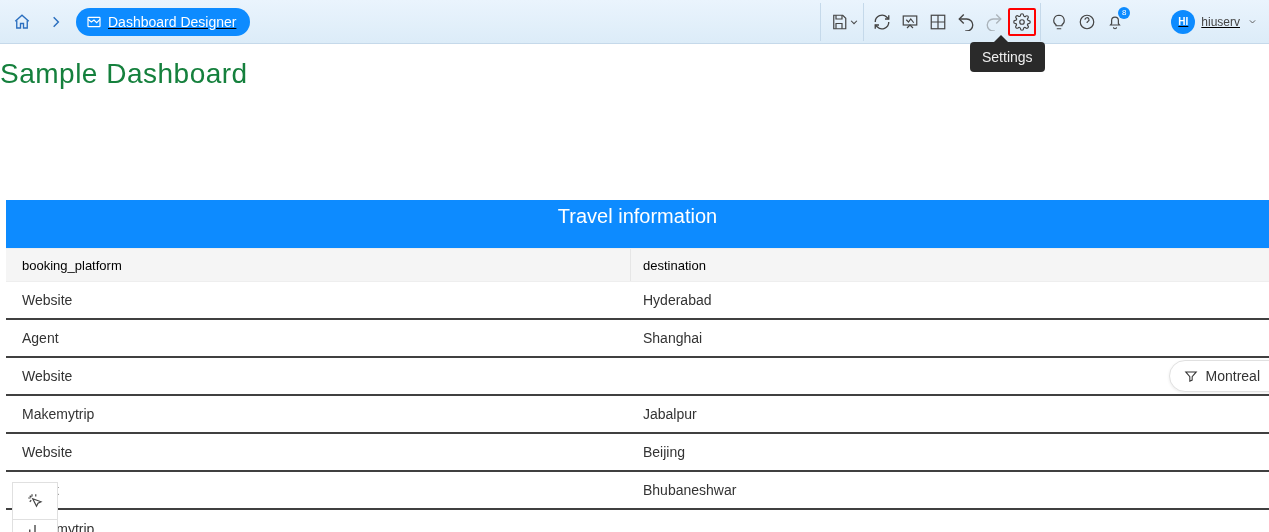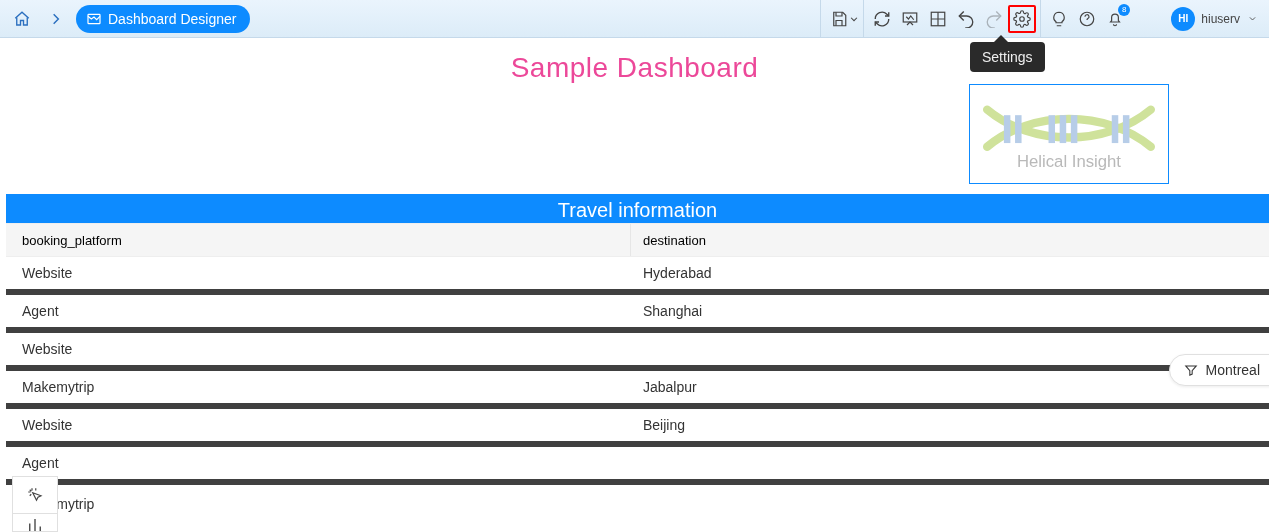--- a/index.html
+++ b/index.html
@@ -1,20 +1,20 @@
 <!DOCTYPE html>
 <html><head>
 <meta charset="utf-8">
 <style>
   * { box-sizing: border-box; margin: 0; padding: 0; }
   html, body { width: 1269px; height: 532px; font-family: "Segoe UI", Arial, sans-serif; overflow: hidden; background:#fff; }
   svg { display:block; }
 
   
-  .topbar { height:38px; display:flex; align-items:center; background:linear-gradient(#eaf4fd,#dcecf8); border-bottom:1px solid #c5d9ea; padding:0 8px; }
+  .topbar { height:44px; display:flex; align-items:center; background:linear-gradient(#eaf4fd,#dcecf8); border-bottom:1px solid #c5d9ea; padding:0 8px;text-decoration:underline; }
   .tb-left { display:flex; align-items:center; gap:6px; }
   .nav-btn { width:28px; height:28px; display:flex; align-items:center; justify-content:center; border-radius:50%; color:#2b6fbf; cursor:pointer; }
   .breadcrumb-pill { display:flex; align-items:center; gap:6px; background:#0d8bff; color:#fff; height:28px; padding:0 14px 0 10px; border-radius:14px; font-size:14px; }
   .breadcrumb-pill .icon { display:flex; }
 
   .tb-right { margin-left:auto; display:flex; align-items:center; gap:0; }
   .tool-group { display:flex; align-items:center; border-left:1px solid #c5d9ea; height:38px; padding:0 4px; }
   .tool-btn { position:relative; width:28px; height:28px; display:flex; align-items:center; justify-content:center; color:#3a3a3a; cursor:pointer; border-radius:4px; }
   .tool-btn.faded { opacity:.35; cursor:default; }
   .tool-btn.highlight { border:2px solid #ff0000; border-radius:2px; }
@@ -24,36 +24,36 @@
   .user { display:flex; align-items:center; gap:6px; padding:0 4px 0 6px; cursor:pointer; }
   .avatar { width:24px; height:24px; border-radius:50%; background:#0d8bff; color:#fff; font-size:10px; font-weight:600; display:flex; align-items:center; justify-content:center;margin-left:32px; }
   .username { font-size:12px; color:#444; display:flex; align-items:center; gap:8px; }
 
   
   .tooltip { position:absolute; top:42px; left:970px; background:#2a2a2a; color:#eee; font-size:14px; padding:7px 12px; border-radius:4px; z-index:20; }
   .tooltip::before { content:""; position:absolute; top:-7px; left:24px; border:7px solid transparent; border-bottom-color:#2a2a2a; border-top:none; }
 
   
   .page { position:relative; padding:14px 0 0 0; height:494px; }
-  .title { text-align:center; font-size:28px; font-weight:500; color:#ec4899; letter-spacing:.5px; }
+  .title { font-size:28px; font-weight:500; color:#15803d; letter-spacing:.5px; }
 
   .logo-box { position:absolute; top:46px; right:100px; width:200px; height:100px; border:1px solid #0d8bff; background:#fff; }
   .logo-inner { position:absolute; inset:6px; }
 
   
   .table-wrap { position:absolute; top:156px; left:6px; right:0; }
-  .section-header { background:#0d8bff; color:#fff; text-align:center; font-size:20px; height:29px; line-height:32px; }
+  .section-header { background:#0d8bff; color:#fff; text-align:center; font-size:20px; height:48px; line-height:32px; }
   .thead { display:flex; background:#f5f5f5; border-top:1px solid #eee; border-bottom:1px solid #eee; height:34px; align-items:center; font-size:13px; }
   .thead .c1, .trow .c1 { width:625px; padding-left:16px; }
   .thead .c2, .trow .c2 { flex:1; padding-left:12px; }
   .thead .c1 { border-right:1px solid #e6e6e6; height:100%; display:flex; align-items:center; }
   .tbody { height:260px; overflow-y:auto; overflow-x:hidden; }
   .tbody::-webkit-scrollbar { width:8px; }
   .tbody::-webkit-scrollbar-thumb { background:#cfcfcf; border-radius:4px; }
-  .trow { display:flex; height:38px; align-items:center; border-bottom:6px solid #404040; font-size:14px; color:#333; }
+  .trow { display:flex; height:38px; align-items:center; border-bottom:2px solid #404040; font-size:14px; color:#333; }
   .tbody .trow:last-child { border-bottom:none; }
 
   
   .filters-pill { position:absolute; top:316px; right:-4px; height:32px; background:#fff; border:1px solid #e0e0e0; border-radius:16px 0 0 16px; display:flex; align-items:center; gap:8px; padding:0 12px 0 14px; font-size:14px; color:#333; box-shadow:0 1px 3px rgba(0,0,0,.08); cursor:pointer; z-index:5; }
 
   
   .fab-stack { position:absolute; bottom:0; left:12px; display:flex; flex-direction:column; }
   .fab { width:46px; height:38px; background:#fff; border:1px solid #e0e0e0; display:flex; align-items:center; justify-content:center; color:#444; cursor:pointer; }
   .fab + .fab { border-top:none; }
   .fab.partial { height:18px; align-items:flex-start; padding-top:2px; overflow:hidden; }
@@ -169,38 +169,20 @@
   </div>
 </div>
 
 <div class="tooltip">
   <span>Settings</span>
 </div>
 
 <div class="page">
   <div class="title">Sample Dashboard</div>
 
-  <div class="logo-box">
-    <svg class="logo-inner" viewBox="0 0 200 94">
-      <g stroke="#cfe29b" stroke-width="9" fill="none" stroke-linecap="round">
-        <path d="M12 20 C60 60 140 60 188 20"></path>
-        <path d="M12 60 C60 20 140 20 188 60"></path>
-      </g>
-      <g fill="#b7cde8">
-        <rect x="30" y="26" width="7" height="30"></rect>
-          <rect x="42" y="26" width="7" height="30"></rect>
-        <rect x="78" y="26" width="7" height="30"></rect>
-          <rect x="90" y="26" width="7" height="30"></rect>
-          <rect x="102" y="26" width="7" height="30"></rect>
-        <rect x="146" y="26" width="7" height="30"></rect>
-          <rect x="158" y="26" width="7" height="30"></rect>
-      </g>
-      <text x="100" y="82" text-anchor="middle" font-family="Arial" font-size="18" fill="#b9b9b9">Helical Insight</text>
-    </svg>
-  </div>
 
   <div class="table-wrap">
     <div class="section-header">Travel information</div>
     <div class="thead">
       <div class="c1">booking_platform</div>
       <div class="c2">destination</div>
     </div>
     <div class="tbody" id="tbody">
         <div class="trow">
           <div class="c1">Website</div>
@@ -216,20 +198,21 @@
         <div class="trow">
           <div class="c1">Makemytrip</div>
           <div class="c2">Jabalpur</div>
         </div>
         <div class="trow">
           <div class="c1">Website</div>
           <div class="c2">Beijing</div>
         </div>
         <div class="trow">
           <div class="c1">Agent</div>
+          <div class="c2">Bhubaneshwar</div>
         </div>
         <div class="trow">
           <div class="c1">Makemytrip</div>
         </div>
       </div>
   </div>
 
   <div class="filters-pill">
     <svg width="14" height="14" viewBox="0 0 24 24" fill="none" stroke="#333" stroke-width="1.8">
         <path d="M3 5h18l-7 8v6l-4 2v-8z"></path>

